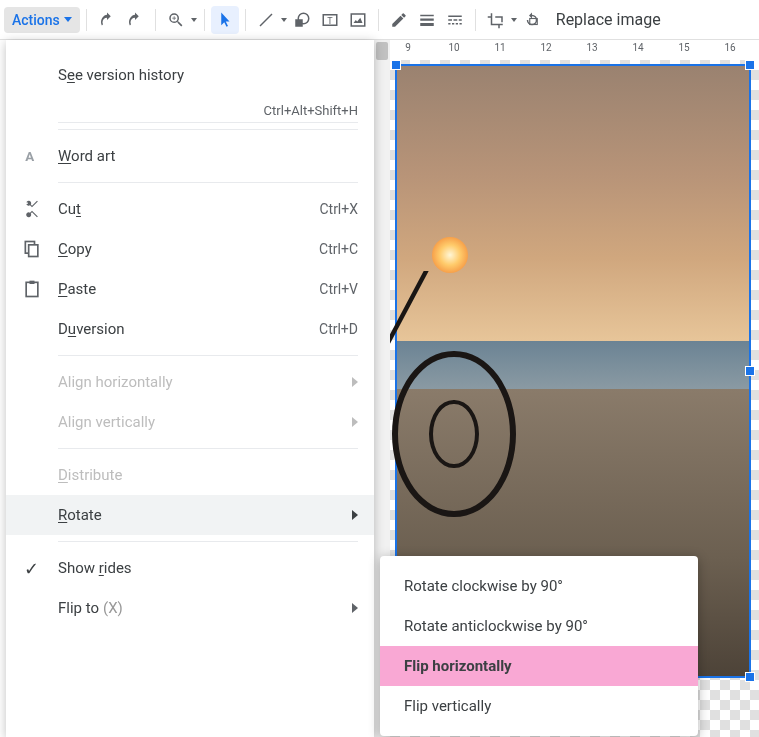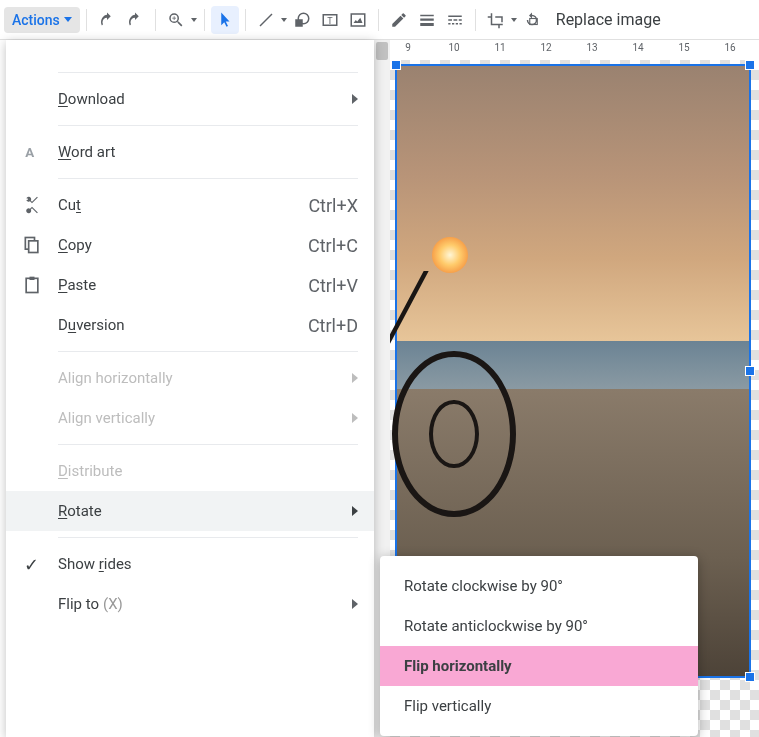--- a/index.html
+++ b/index.html
@@ -35,21 +35,21 @@
   .vscroll { position:absolute; top:0; left:374px; width:16px; bottom:0; background:#f1f1f1; }
   .vscroll .thumb { position:absolute; top:2px; left:2px; right:2px; height:18px; background:#c1c1c1; border-radius:2px; }
   
   .menu { position:absolute; top:0; left:6px; width:368px; background:#fff; box-shadow: 0 2px 10px rgba(0,0,0,0.25); padding: 10px 0 6px; bottom:0; overflow: hidden; }
   .menu-item { display:flex; align-items:center; height:40px; padding: 0 16px 0 52px; position:relative; cursor:pointer; font-size:15px; color:#3c4043; }
   .menu-item.hover { background:#f1f3f4; }
   .menu-item.disabled { color:#bdbdbd; cursor:default; }
   .menu-item.disabled .txt { text-decoration: none; }
   .menu-item .txt { flex:1; }
   .menu-item .u { text-decoration: underline; text-underline-offset: 2px; }
-  .menu-item .shortcut { color:#5f6368; font-size:18px; margin-left:10px; }
+  .menu-item .shortcut { color:#5f6368; font-size:14px; margin-left:10px; }
   .menu-item .arrow { width:0; height:0; border-top:5px solid transparent; border-bottom:5px solid transparent; border-left:6px solid #5f6368; margin-left:10px; }
   .menu-item.disabled .arrow { border-left-color:#bdbdbd; }
   .menu-item .icon { position:absolute; left:16px; width:20px; height:20px; display:flex; align-items:center; justify-content:center; }
   .menu-item .icon svg { width:20px; height:20px; fill:#5f6368; }
   .menu-item .check { position:absolute; left:18px; font-size:18px; color:#3c4043; }
   .menu-sep { height:1px; background:#e8eaed; margin: 6px 16px 6px 52px; }
   .shortcut.right { position:absolute; right:16px; bottom:-18px; font-size:13px; color:#5f6368; }
   .first-item { height:50px; }
   
   .submenu { position:absolute; top:516px; left:380px; width:318px; background:#fff; box-shadow: 0 2px 12px rgba(0,0,0,0.3); border-radius:4px; padding: 10px 0; z-index:10; }
@@ -188,25 +188,25 @@
     <div class="handle h-bl"></div>
     <div class="handle h-br"></div>
     <div class="handle h-mr"></div>
   </div>
 
   <div class="vscroll">
     <div class="thumb"></div>
   </div>
 
   <div class="menu">
+    <div class="menu-item first-item" style="position:relative;">
+      <span class="txt"><span>S</span><span class="u">e</span><span>e version history</span></span>
+      <span class="shortcut right">Ctrl+Alt+Shift+H</span>
+    </div>
     <div class="menu-sep" style="margin-top:22px;"></div>
-    <div class="menu-item">
-      <span class="txt"><span class="u">D</span><span>ownload</span></span>
-      <span class="arrow"></span>
-    </div>
     <div class="menu-sep"></div>
     <div class="menu-item">
       <span class="icon">
           <svg viewBox="0 0 24 24">
             <text x="4" y="18" font-size="16" font-weight="bold" fill="#9aa0a6">A</text>
           </svg>
         </span>
       <span class="txt"><span class="u">W</span><span>ord art</span></span>
     </div>
     <div class="menu-sep"></div>

